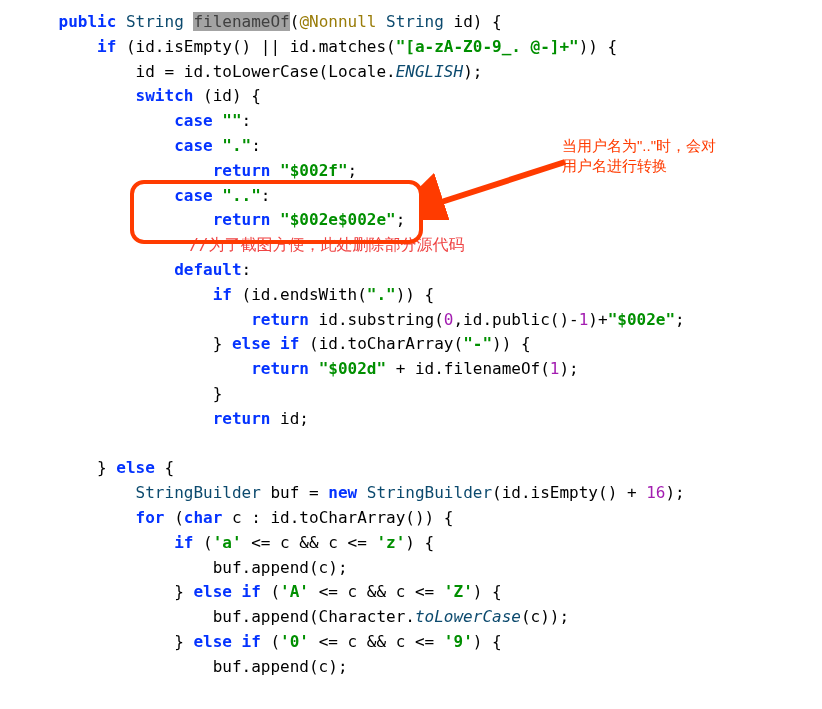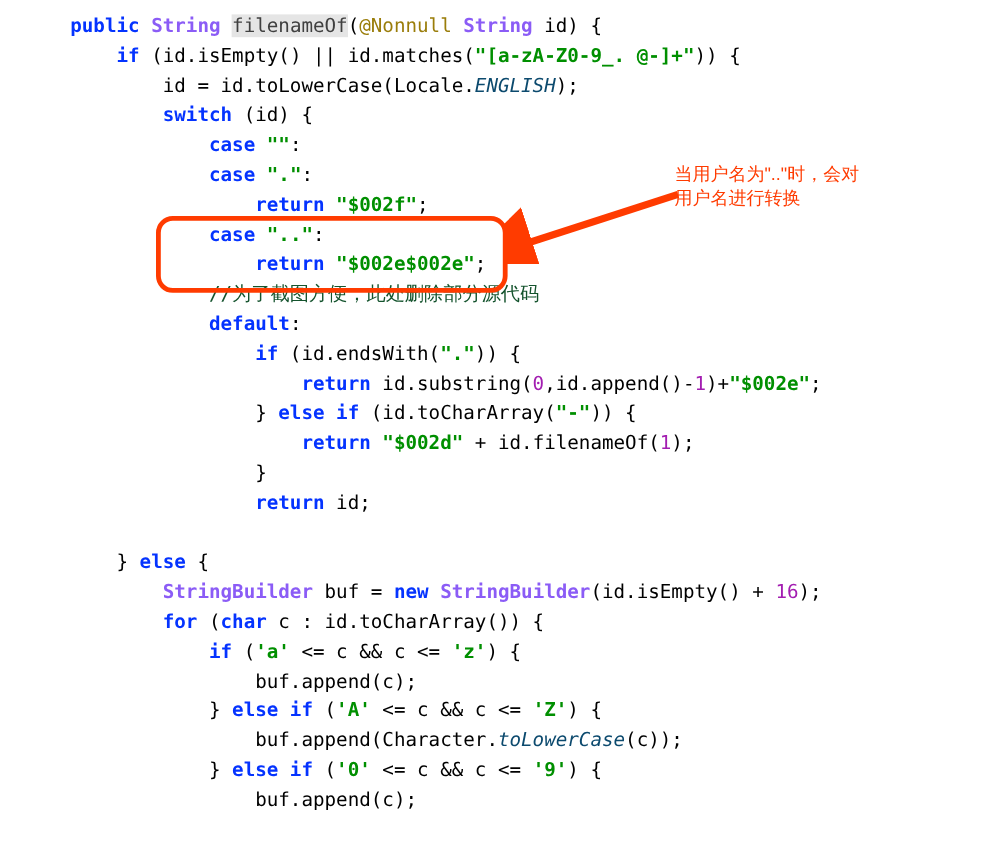--- a/index.html
+++ b/index.html
@@ -13,28 +13,28 @@
     width: 782px;
     position: relative;
   }
   pre {
     margin: 0;
     white-space: pre;
     font-family: inherit;
   }
   .kw { color: #0433ff; font-weight: bold; }     
   .kw2 { color: #a31db1; }                       
-  .type { color: #8b5cf6; font-weight: bold; }                      
+  .type { color: #0c4a6e; }                      
   .ann { color: #9a7d0a; }                       
   .str { color: #008f00; font-weight: bold; }    
   .ident { color: #404040; }                     
   .static { color: #0c4a6e; font-style: italic;} 
-  .com { color: #14532d; }                       
+  .com { color: #ef4444; margin-left: 15px; }                       
   .char { color: #008f00; font-weight: bold; }   
-  .hl { background: #e5e5e5; }                   
+  .hl { background: #a3a3a3; }                   
   .black { color: #000; }
 
   .highlight-box {
     position: absolute;
     border: 4px solid #ff3b00;
     border-radius: 14px;
     pointer-events: none;
   }
   .annotation-text {
     position: absolute;
@@ -56,21 +56,21 @@
             <span>id = id.toLowerCase(Locale.</span><span class="static">ENGLISH</span><span>);</span>
             <span class="kw">switch</span><span> (id) {</span>
                 <span class="kw">case </span><span class="str">""</span><span>:</span>
                 <span class="kw">case </span><span class="str">"."</span><span>:</span>
                     <span class="kw">return </span><span class="str">"$002f"</span><span>;</span>
                 <span class="kw">case </span><span class="str">".."</span><span>:</span>
                     <span class="kw">return </span><span class="str">"$002e$002e"</span><span>;</span>
                 <span class="com">//为了截图方便，此处删除部分源代码</span>
                 <span class="kw">default</span><span>:</span>
                     <span class="kw">if</span><span> (id.endsWith(</span><span class="str">"."</span><span>)) {</span>
-                        <span class="kw">return</span><span> id.substring(</span><span class="kw2">0</span><span>,id.append()-</span><span class="kw2">1</span><span>)+</span><span class="str">"$002e"</span><span>;</span>
+                        <span class="kw">return</span><span> id.substring(</span><span class="kw2">0</span><span>,id.public()-</span><span class="kw2">1</span><span>)+</span><span class="str">"$002e"</span><span>;</span>
                     } <span class="kw">else if</span><span> (id.toCharArray(</span><span class="str">"-"</span><span>)) {</span>
                         <span class="kw">return </span><span class="str">"$002d"</span><span> + id.filenameOf(</span><span class="kw2">1</span><span>);</span>
                     <span>}</span>
                     <span class="kw">return</span><span> id;</span>
 <span></span>
         } <span class="kw">else</span> {
             <span class="type">StringBuilder</span><span> buf = </span><span class="kw">new </span><span class="type">StringBuilder</span><span>(id.isEmpty() + </span><span class="kw2">16</span><span>);</span>
             <span class="kw">for</span><span> (</span><span class="kw">char</span><span> c : id.toCharArray()) {</span>
                 <span class="kw">if</span><span> (</span><span class="char">'a'</span><span> &lt;= c &amp;&amp; c &lt;= </span><span class="char">'z'</span><span>) {</span>
                     <span>buf.append(c);</span>

